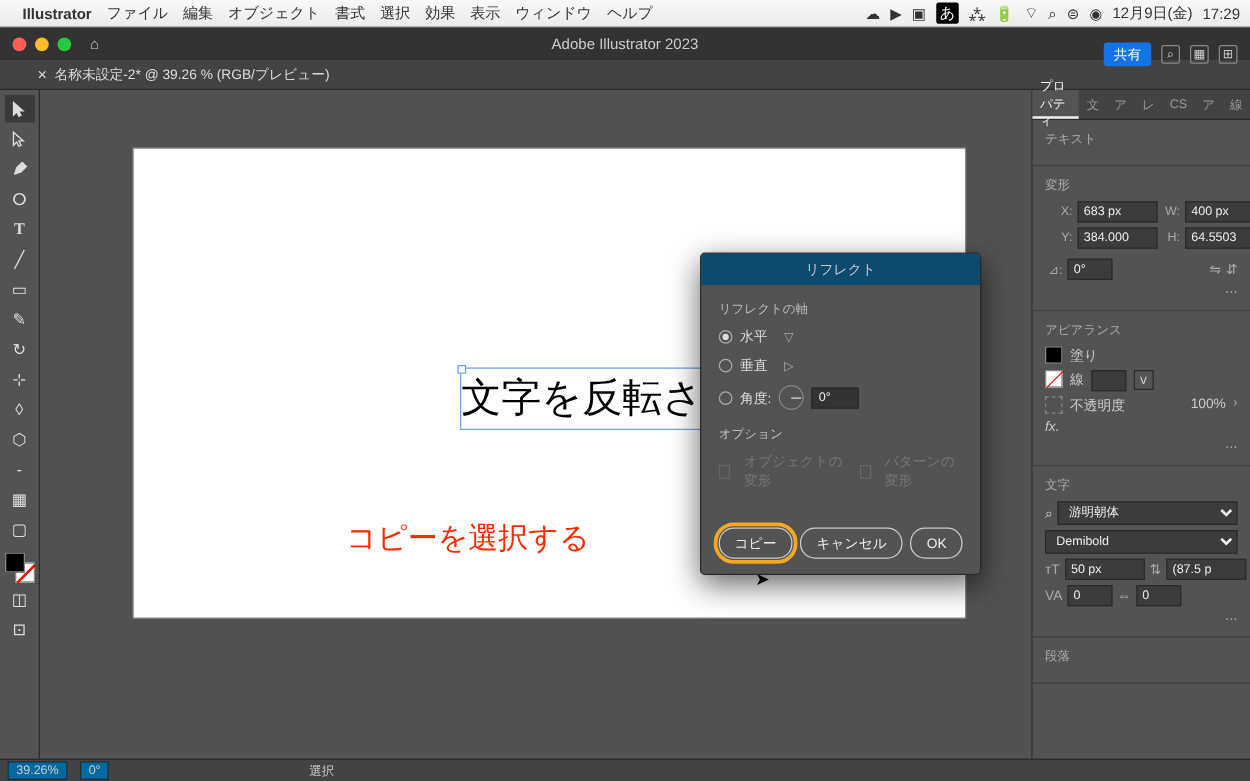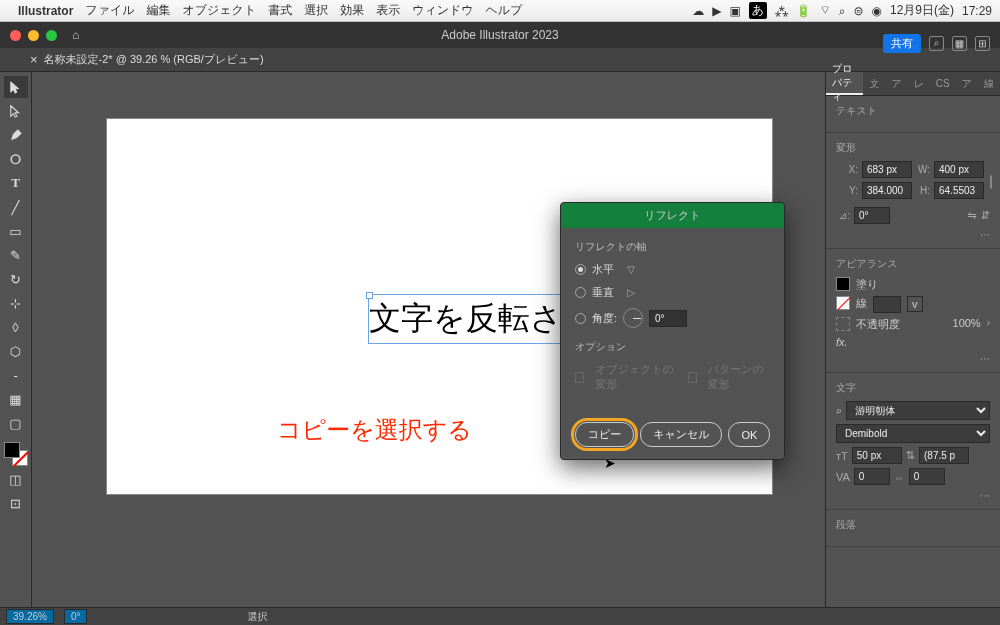--- a/index.html
+++ b/index.html
@@ -54,32 +54,32 @@
 
 
 .right-panel { width: 175px; background: #535353; border-left: 1px solid #2a2a2a; color: #ccc; font-size: 11px; display: flex; flex-direction: column; }
 .panel-tabs { display: flex; height: 24px; border-bottom: 1px solid #2a2a2a; background: #434343; align-items: center; }
 .panel-tab { padding: 0 6px; font-size: 10px; color: #999; height: 100%; display: flex; align-items: center; }
 .panel-tab.active { color: #eee; border-bottom: 2px solid #eee; background: #535353; }
 .panel-section { padding: 8px 10px; border-bottom: 1px solid #404040; }
 .panel-section-title { font-size: 10px; color: #aaa; margin-bottom: 6px; }
 .prop-row { display: flex; align-items: center; gap: 4px; margin-bottom: 4px; }
 .prop-label { width: 14px; color: #aaa; text-align: right; font-size: 10px; }
-.prop-input { background: #3c3c3c; border: 1px solid #2a2a2a; color: #eee; padding: 2px 4px; font-size: 10px; width: 50px; }
+.prop-input { background: #3c3c3c; border: 1px solid #2a2a2a; color: #eee; padding: 2px 4px; font-size: 10px; width: 64px; }
 .prop-input.small { width: 36px; }
 .appearance-row { display: flex; align-items: flex-start; gap: 6px; margin-bottom: 4px; }
 .color-swatch { width: 14px; height: 14px; border: 1px solid #888; }
 .char-row { display: flex; gap: 4px; margin-bottom: 4px; align-items: center; }
 .char-select { background: #3c3c3c; border: 1px solid #2a2a2a; color: #eee; padding: 2px 4px; font-size: 10px; flex: 1; }
 .panel-arrow { color: #aaa; font-size: 10px; }
 .link-icon { width: 10px; height: 14px; border: 1px solid #888; border-radius: 2px; }
 
 
 .dialog { position: absolute; left: 560px; top: 202px; width: 225px; background: #535353; border: 1px solid #2a2a2a; box-shadow: 0 8px 24px rgba(0,0,0,0.6); color: #ddd; font-size: 11px; border-radius: 4px; }
-.dialog-title { text-align: center; padding: 5px; font-size: 11px; color: #ccc; background: #15803d; border-radius: 4px 4px 0 0; }
+.dialog-title { text-align: center; padding: 5px; font-size: 11px; color: #ccc; background: #0c4a6e; border-radius: 4px 4px 0 0; }
 .dialog-body { padding: 12px 14px; }
 .dialog-label { color: #bbb; margin-bottom: 8px; font-size: 10px; }
 .radio-row { display: flex; align-items: center; gap: 6px; margin-bottom: 8px; }
 .radio { width: 11px; height: 11px; border-radius: 50%; border: 1px solid #aaa; display: inline-flex; align-items: center; justify-content: center; }
 .radio.checked::after { content: ""; width: 5px; height: 5px; border-radius: 50%; background: #ddd; }
 .axis-icon { width: 14px; height: 14px; display: inline-flex; align-items: center; justify-content: center; color: #aaa; font-size: 10px; margin-left: 4px; }
 .angle-dial { width: 20px; height: 20px; border: 1px solid #888; border-radius: 50%; position: relative; }
 .angle-dial::after { content: ""; position: absolute; width: 8px; height: 1px; background: #ddd; top: 50%; left: 50%; }
 .angle-field { background: #333; border: 1px solid #2a2a2a; color: #eee; padding: 2px 5px; font-size: 10px; width: 38px; }
 .dialog-section { margin-top: 12px; }

